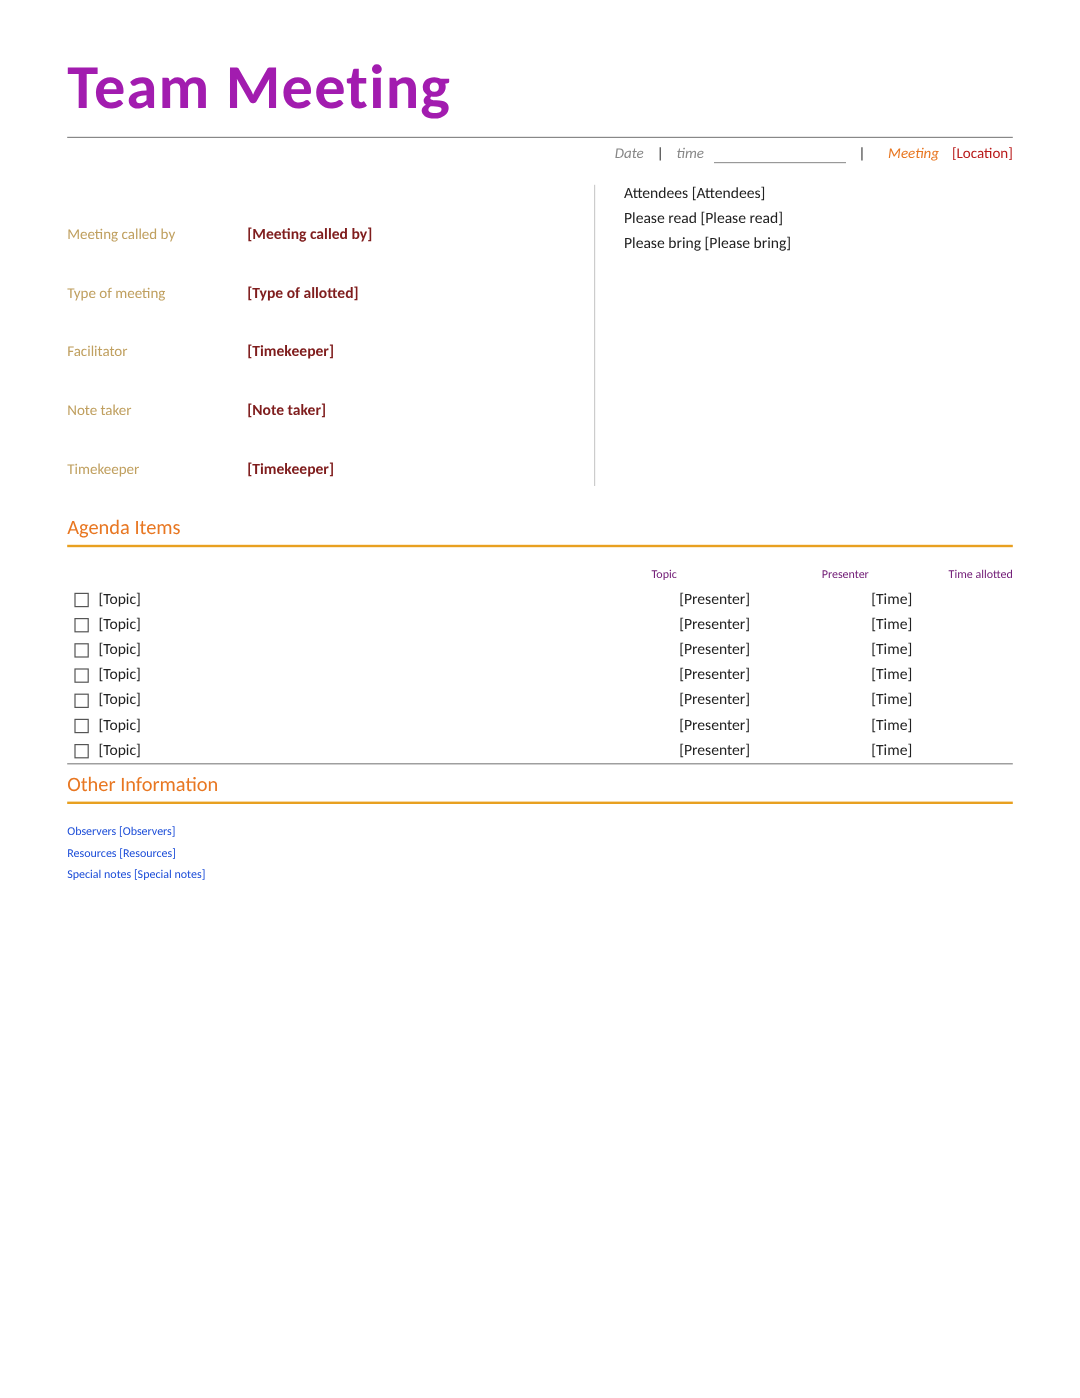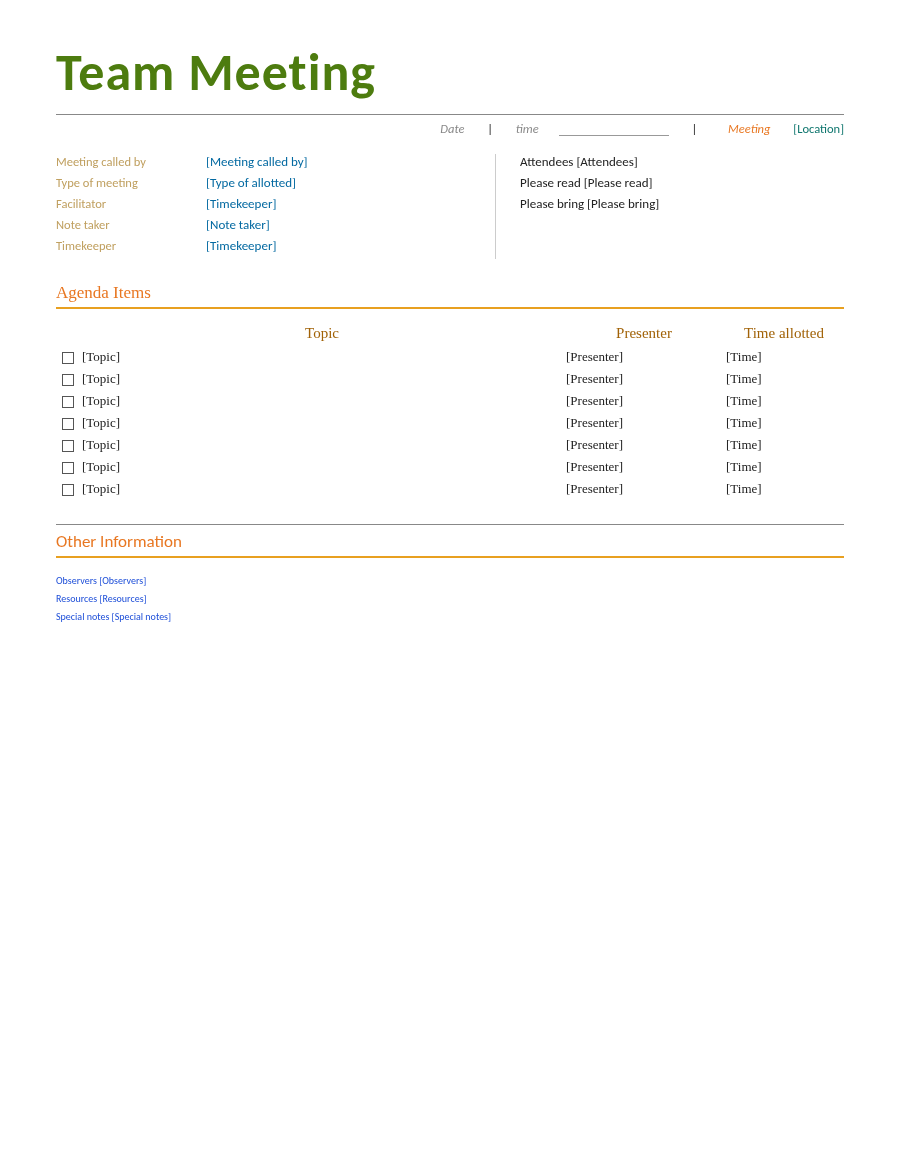--- a/index.html
+++ b/index.html
@@ -9,38 +9,38 @@
       font-size: 13px;
       color: #222;
       width: 900px;
       min-height: 1165px;
       padding: 40px 56px 40px 56px;
     }
 
     .page-title {
       font-size: 52px;
       font-weight: bold;
-      color: #4d7c0f;
+      color: #a21caf;
       margin-bottom: 10px;
       letter-spacing: 1px;
     }
 
     .header-divider {
       border: none;
       border-top: 1.5px solid #888;
       margin-bottom: 6px;
     }
 
     .date-row {
       display: flex;
       justify-content: flex-end;
       align-items: center;
       font-size: 12.5px;
       margin-bottom: 18px;
-      gap: 20px;
+      gap: 8px;
     }
 
     .date-label {
       font-style: italic;
       color: #888;
     }
 
     .time-input {
       border: none;
       border-bottom: 1px solid #999;
@@ -51,21 +51,21 @@
       background: transparent;
     }
 
     .location-label {
       font-style: italic;
       color: #E87722;
       margin-left: 8px;
     }
 
     .location-value {
-      color: #0f766e;
+      color: #b91c1c;
     }
 
     .info-section {
       display: flex;
       gap: 0;
       margin-bottom: 24px;
     }
 
     .info-left {
       flex: 0 0 440px;
@@ -75,32 +75,34 @@
 
     .info-right {
       flex: 1;
       padding-left: 24px;
     }
 
     .info-row {
       display: flex;
       align-items: flex-start;
       margin-bottom: 6px;
+      margin-top: 34px;
     }
 
     .info-key {
       color: #C0A060;
       font-size: 12.5px;
       min-width: 150px;
       flex-shrink: 0;
     }
 
     .info-value {
-      color: #0369a1;
+      color: #7f1d1d;
       font-size: 13px;
+      font-weight: bold;
     }
 
     .info-right-row {
       margin-bottom: 6px;
       font-size: 13px;
     }
 
     .section-header {
       margin-top: 6px;
       margin-bottom: 4px;
@@ -112,35 +114,33 @@
       font-weight: normal;
     }
 
     .section-divider {
       border: none;
       border-top: 2px solid #E8A020;
       margin-bottom: 16px;
     }
 
     .agenda-section {
-      margin-bottom: 24px;
-      font-family: Liberation Serif, serif;
     }
 
     .agenda-table {
       width: 100%;
       border-collapse: collapse;
     }
 
     .agenda-table thead tr th {
       font-weight: normal;
-      font-size: 15px;
-      color: #a16207;
+      font-size: 10px;
+      color: #701a75;
       padding-bottom: 4px;
-      text-align: center;
+      text-align: right;
     }
 
     .agenda-table thead tr th.col-presenter {
       width: 160px;
     }
 
     .agenda-table thead tr th.col-time {
       width: 120px;
     }
 

